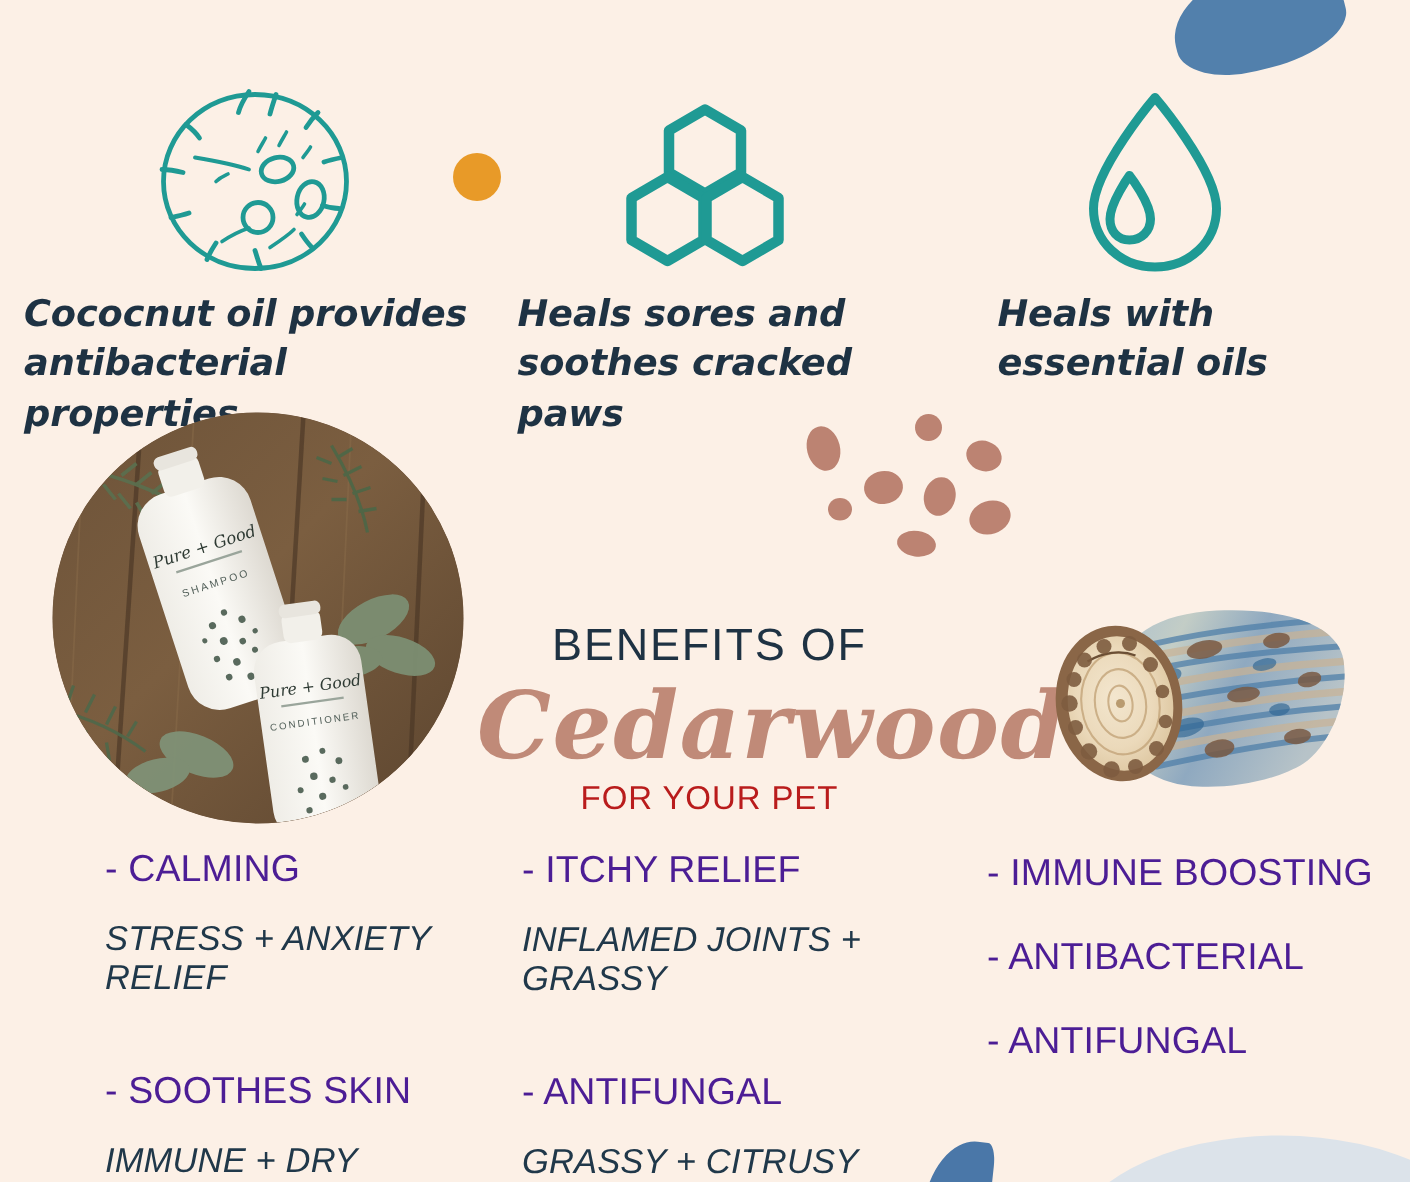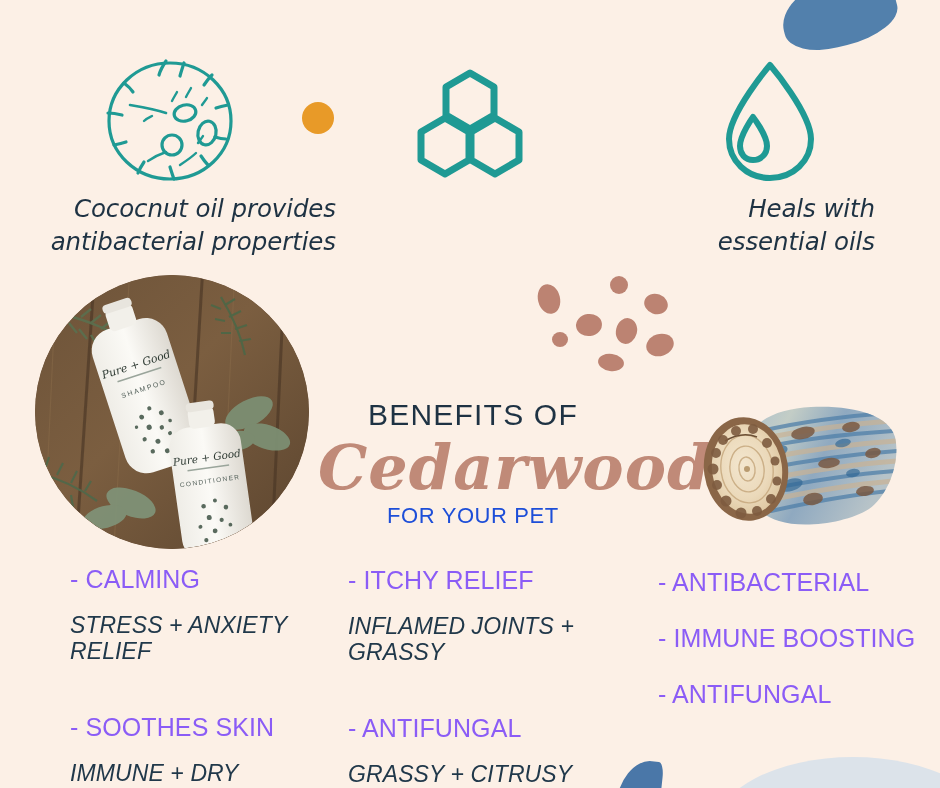--- a/index.html
+++ b/index.html
@@ -82,23 +82,23 @@
   .icon-slot.droplet { left: 695px; top: 2px; }
 
   
   .caption {
     position: absolute;
     color: #1E3243;
     font-size: 24.5px;
     line-height: 1.36;
     font-style: italic;
     letter-spacing: -0.1px;
-    text-align: right;
+    text-align: left;
     font-family: "DejaVu Sans", sans-serif;
-    font-weight: 400;
+    font-weight: 700;
   }
   .caption.c1 { left: 16px; top: 192px; width: 320px; }
   .caption.c2 { left: 345px; top: 192px; width: 240px; }
   .caption.c3 { left: 665px; top: 192px; width: 210px; }
 
   
   .product-photo {
     position: absolute;
     left: 35px;
     top: 275px;
@@ -130,33 +130,34 @@
     top: 398px;
     width: 310px;
     text-align: center;
   }
   .title-benefits {
     color: #1E3243;
     font-size: 30px;
     letter-spacing: 1.2px;
     font-weight: 400;
     font-family: "Liberation Sans", sans-serif;
+    margin-top: 16px;
   }
   .title-script {
     color: #C08A78;
     font-size: 62px;
     line-height: 1.02;
     margin-top: 4px;
     font-family: "DejaVu Serif", serif;
     font-style: italic;
     font-weight: 700;
     letter-spacing: 1px;
   }
   .title-sub {
-    color: #1d4ed8;
+    color: #b91c1c;
     font-size: 22px;
     letter-spacing: 0.6px;
     margin-top: 4px;
     font-family: "Liberation Sans", sans-serif;
     text-align: center;
   }
 
   
   .cedar-log {
     position: absolute;
@@ -167,21 +168,21 @@
   }
 
   
   .benefit-col { position: absolute; }
   .benefit-col.left   { left: 70px;  top: 566px; width: 262px; }
   .benefit-col.middle { left: 348px; top: 566px; width: 290px; }
   .benefit-col.right  { left: 658px; top: 566px; width: 280px; }
 
   .benefit-item { margin-bottom: 18px; }
   .benefit-title {
-    color: #8b5cf6;
+    color: #4c1d95;
     font-size: 25px;
     letter-spacing: 0.1px;
     font-weight: 400;
     line-height: 1.08;
     font-family: "Liberation Sans", sans-serif;
   }
   .benefit-sub {
     color: #20384A;
     font-size: 23px;
     letter-spacing: 0.1px;
@@ -252,20 +253,21 @@
       <svg width="110" height="128" viewBox="0 0 110 128">
         <g fill="none" stroke="#1F9A94" stroke-width="6" stroke-linejoin="round" stroke-linecap="round">
           <path d="M55 8 C55 8 96 56 96 82 C96 104 78 121 55 121 C32 121 14 104 14 82 C14 56 55 8 55 8 Z"></path>
           <path d="M38 60 C38 60 52 78 52 89 C52 97 46 103 38 103 C30 103 25 97 25 89 C25 78 38 60 38 60 Z"></path>
         </g>
       </svg>
     </div>
   </div>
 
   <div class="caption c1">Cococnut oil provides antibacterial properties</div>
+  <div class="caption c2">Heals sores and soothes cracked paws</div>
   <div class="caption c3">Heals with essential oils</div>
 
   <div class="product-photo">
     <svg width="274" height="274" viewBox="0 0 274 274">
       <defs>
         <linearGradient id="wood" x1="0" y1="0" x2="1" y2="1">
           <stop offset="0%" stop-color="#6D5339"></stop>
           <stop offset="45%" stop-color="#7B5E40"></stop>
           <stop offset="100%" stop-color="#5C452F"></stop>
         </linearGradient>
@@ -480,23 +482,23 @@
       <div class="benefit-sub">INFLAMED JOINTS + GRASSY</div>
     </div>
     <div class="benefit-item">
       <div class="benefit-title">- ANTIFUNGAL</div>
       <div class="benefit-sub">GRASSY + CITRUSY (DILUTED TO BE PET ITCHY)</div>
     </div>
   </div>
 
   <div class="benefit-col right">
     <div class="benefit-item">
+      <div class="benefit-title">- IMMUNE BOOSTING</div>
+    </div>
+    <div class="benefit-item">
       <div class="benefit-title">- ANTIBACTERIAL</div>
     </div>
     <div class="benefit-item">
-      <div class="benefit-title">- IMMUNE BOOSTING</div>
-    </div>
-    <div class="benefit-item">
       <div class="benefit-title">- ANTIFUNGAL</div>
     </div>
   </div>
 
 </div>
 
 </body></html>

